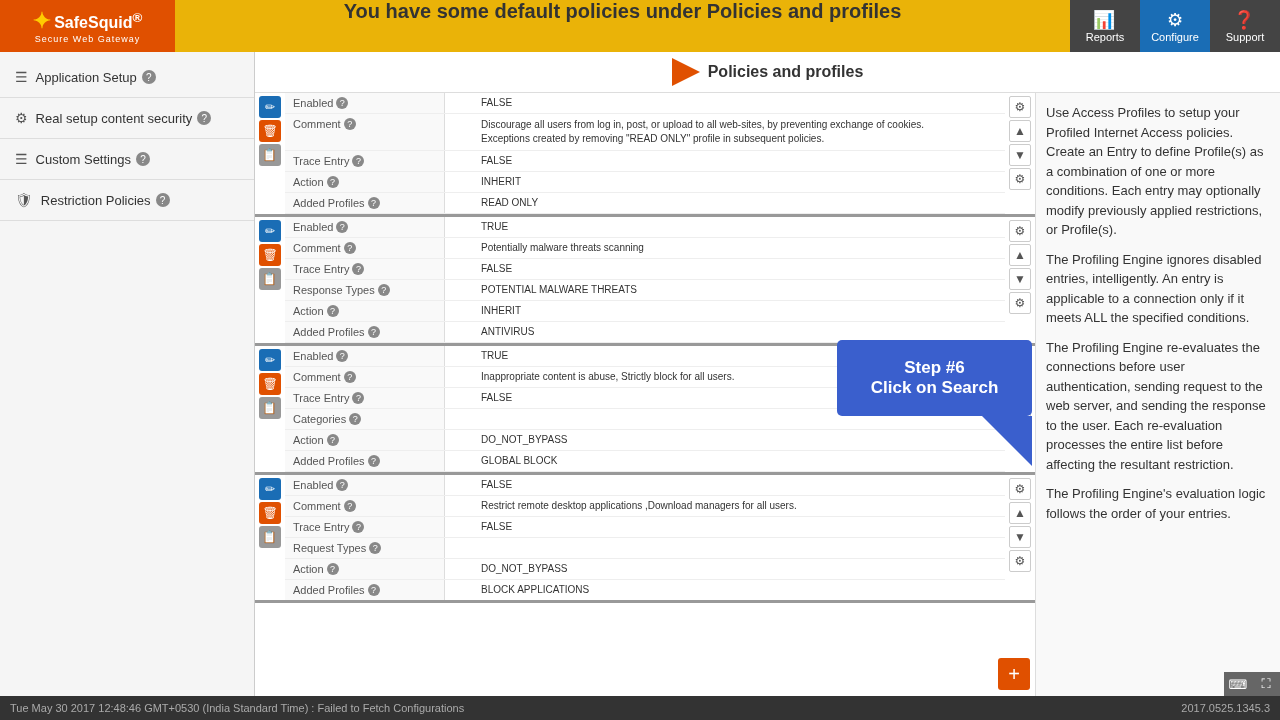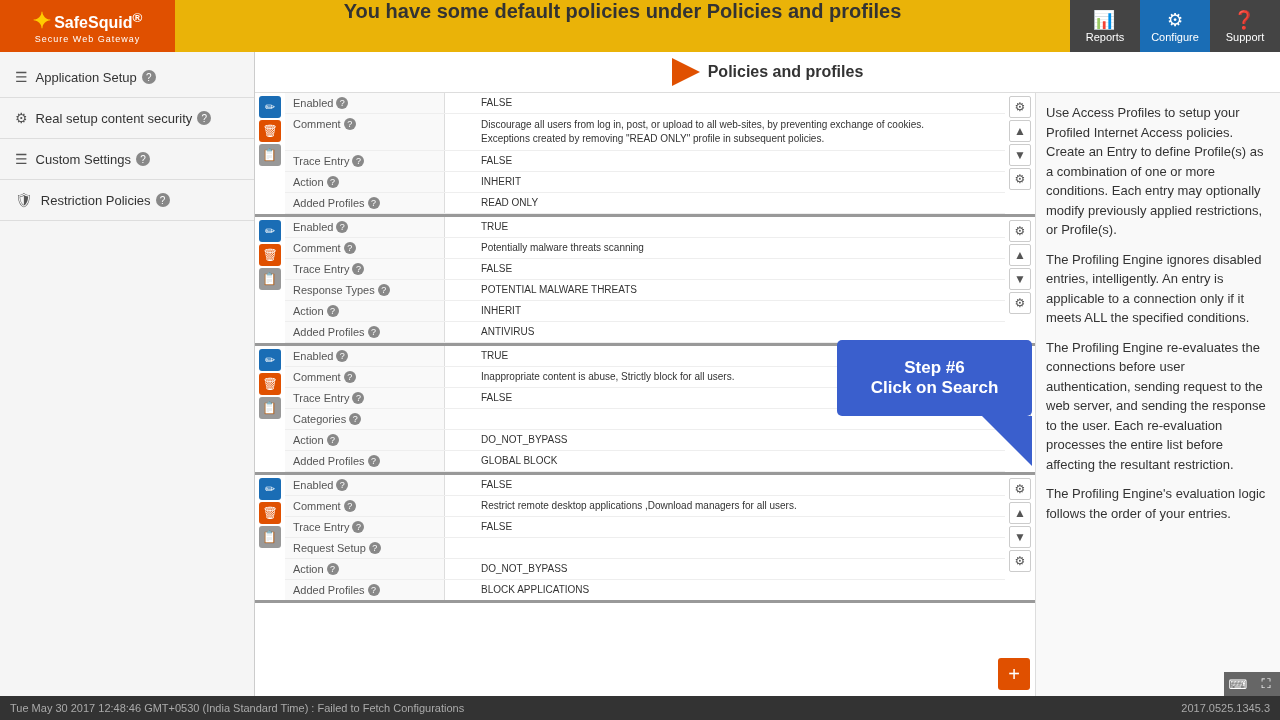--- a/index.html
+++ b/index.html
@@ -314,21 +314,21 @@
             </div>
             <div class="field-row">
               <div class="field-label">
                   <span>Trace Entry</span>
                   <span class="field-help">?</span>
                 </div>
               <div class="field-value">FALSE</div>
             </div>
             <div class="field-row">
               <div class="field-label">
-                  <span>Request Setup</span>
+                  <span>Request Types</span>
                   <span class="field-help">?</span>
                 </div>
             </div>
             <div class="field-row">
               <div class="field-label">
                   <span>Action</span>
                   <span class="field-help">?</span>
                 </div>
               <div class="field-value">DO_NOT_BYPASS</div>
             </div>

